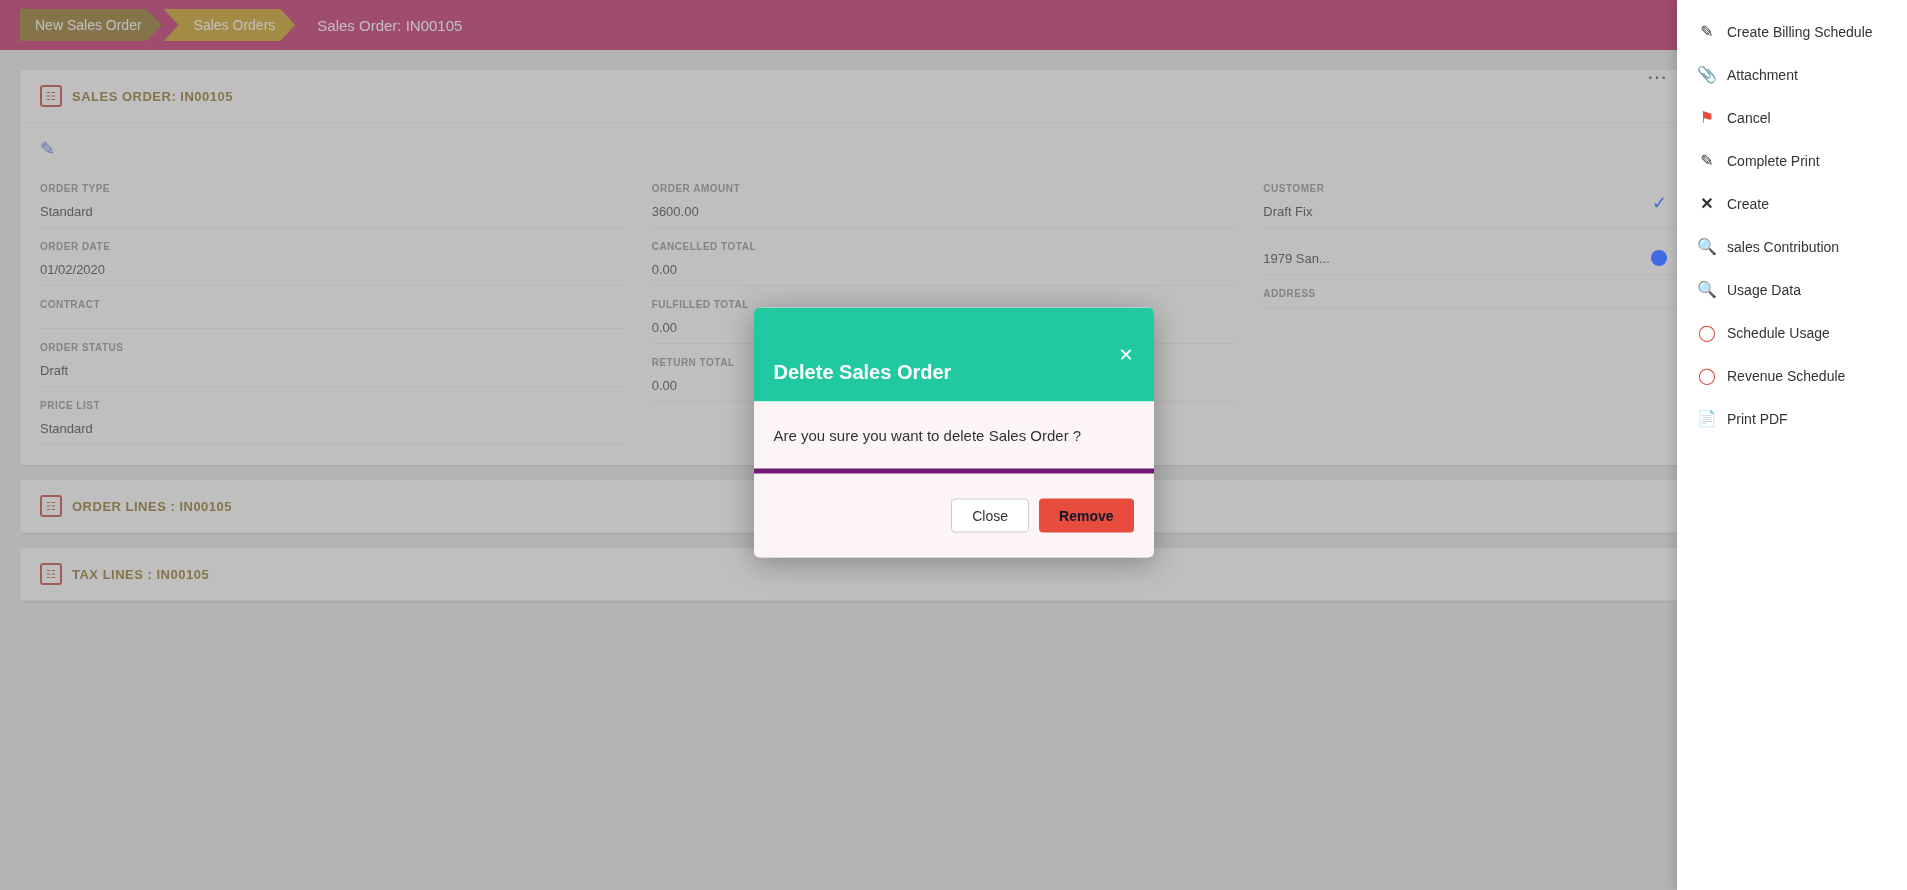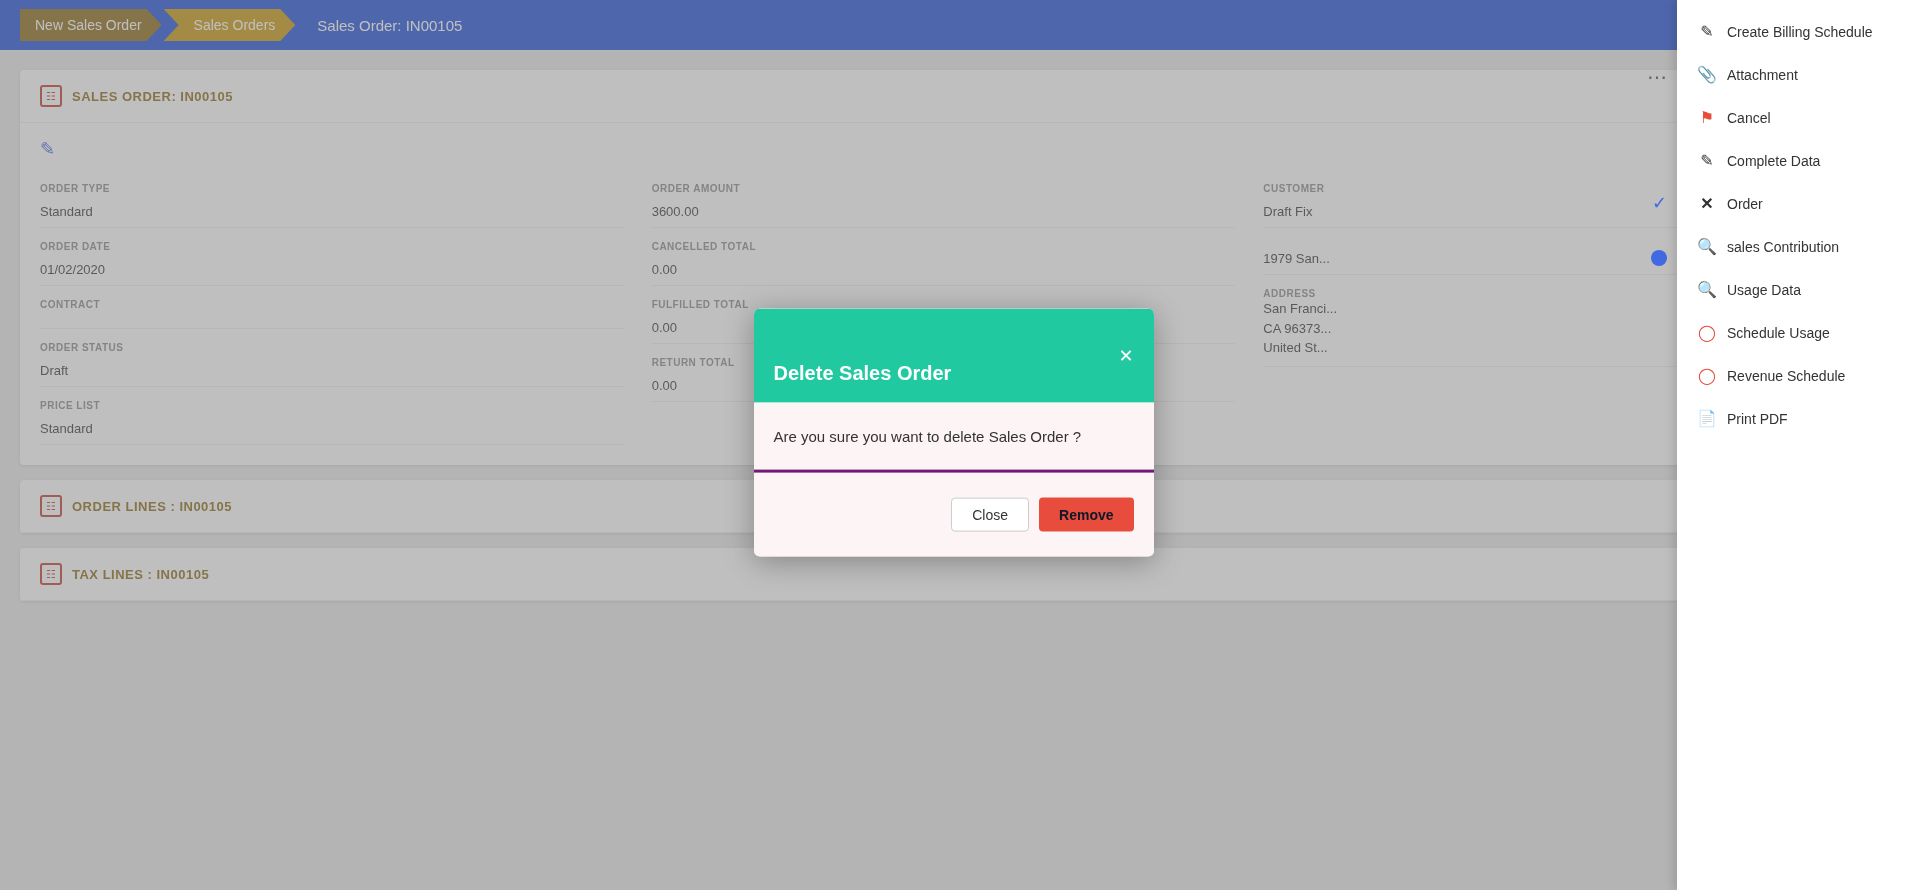--- a/index.html
+++ b/index.html
@@ -2,21 +2,21 @@
 <html><head>
   <meta charset="utf-8">
   <style>
     * { box-sizing: border-box; margin: 0; padding: 0; }
     body { font-family: Arial, sans-serif; background: #f0f0f0; width: 1907px; height: 890px; overflow: hidden; position: relative; }
 
     
     .breadcrumb {
       display: flex;
       align-items: center;
-      background: #1d4ed8;
+      background: #be185d;
       height: 50px;
       padding: 12px 20px;
       position: relative;
     }
     .breadcrumb-item {
       background: #8B6914;
       color: white;
       padding: 8px 20px 8px 30px;
       font-size: 14px;
       position: relative;
@@ -174,21 +174,21 @@
     .modal-message {
       font-size: 15px;
       color: #333;
     }
     .modal-footer {
       display: flex;
       justify-content: flex-end;
       gap: 10px;
       padding: 25px 20px;
       background: #fdf5f5;
-      border-top: 3px solid #701a75;
+      border-top: 5px solid #701a75;
     }
     .btn-close {
       background: white;
       border: 1px solid #ccc;
       padding: 8px 20px;
       border-radius: 4px;
       font-size: 14px;
       cursor: pointer;
       color: #333;
     }
@@ -339,25 +339,20 @@
         <div class="field-column">
           <div class="field-row">
             <span class="field-label">CUSTOMER</span>
             <span class="field-value">Draft Fix</span>
           </div>
           <div class="field-row">
             <span class="field-value">1979 San...</span>
           </div>
           <div class="field-row">
             <span class="field-label">ADDRESS</span>
-            <div class="address-block">
-              <span>San Franci...</span><br>
-              <span>CA 96373...</span><br>
-              <span>United St...</span>
-            </div>
           </div>
         </div>
       </div>
     </div>
   </div>
 
   <div class="section-card">
     <div class="section-header">
       <div class="section-icon">☷</div>
       <span class="section-title">ORDER LINES : IN00105</span>
@@ -404,25 +399,25 @@
   <div class="dropdown-item">
     <span class="dropdown-item-icon paperclip">📎</span>
     <span>Attachment</span>
   </div>
   <div class="dropdown-item">
     <span class="dropdown-item-icon flag">⚑</span>
     <span>Cancel</span>
   </div>
   <div class="dropdown-item">
     <span class="dropdown-item-icon check-pencil">✎</span>
-    <span>Complete Data</span>
+    <span>Complete Print</span>
   </div>
   <div class="dropdown-item">
     <span class="dropdown-item-icon x">✕</span>
-    <span>Order</span>
+    <span>Create</span>
   </div>
   <div class="dropdown-item">
     <span class="dropdown-item-icon search">🔍</span>
     <span>sales Contribution</span>
   </div>
   <div class="dropdown-item">
     <span class="dropdown-item-icon search">🔍</span>
     <span>Usage Data</span>
   </div>
   <div class="dropdown-item">

